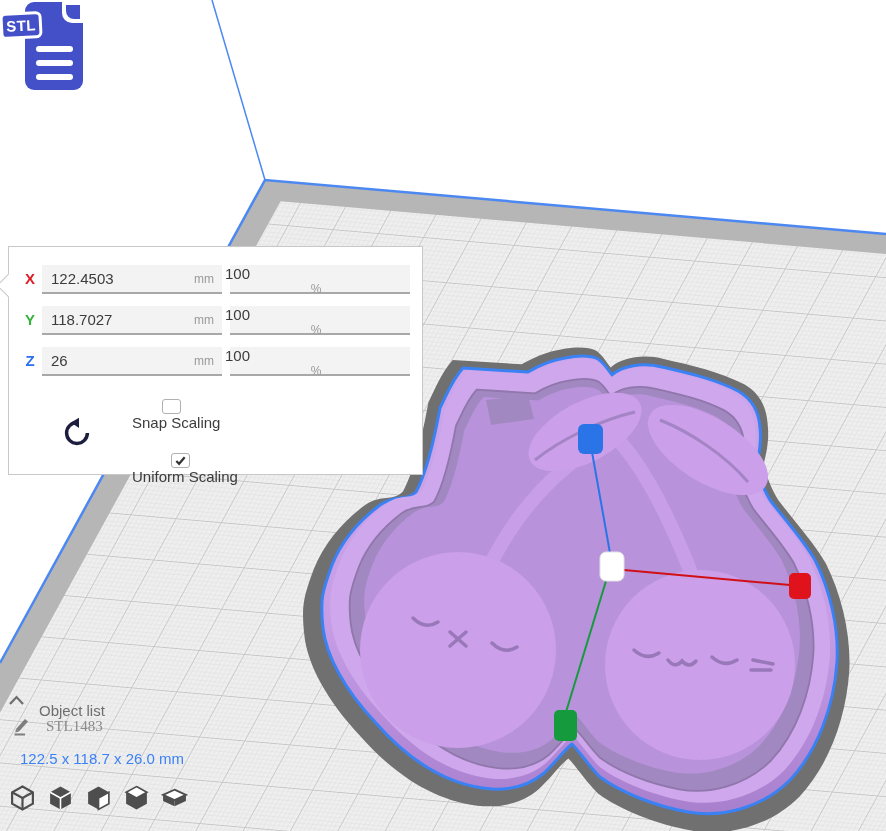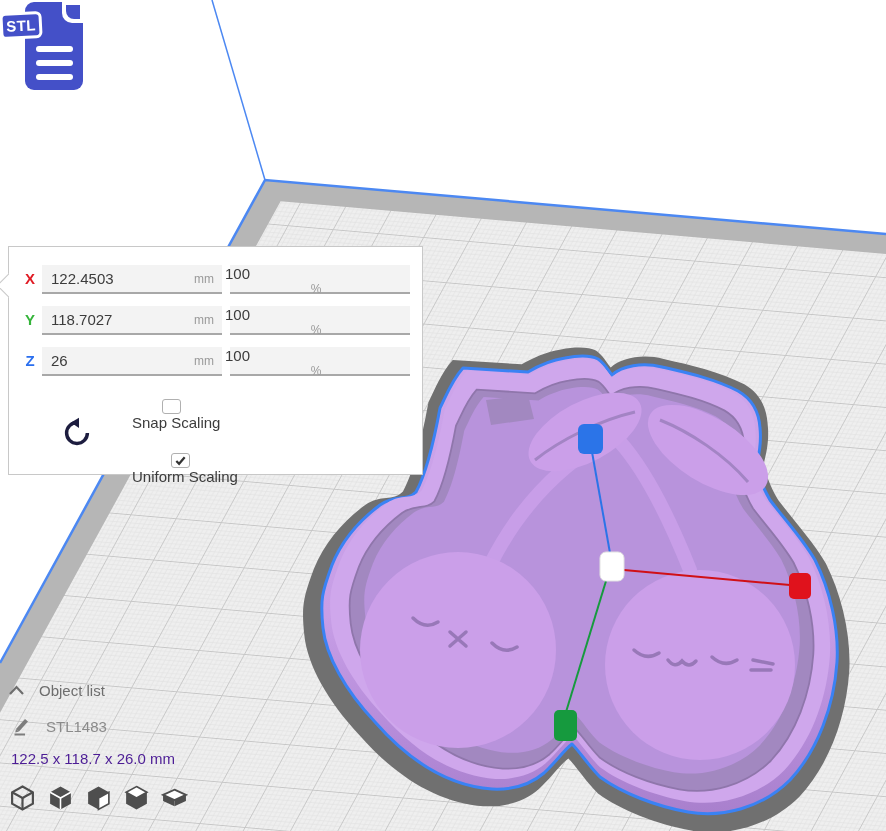--- a/index.html
+++ b/index.html
@@ -70,24 +70,24 @@
   .cb-row.snap{top:152px;} .cb-row.uniform{top:206px;}
   .cb-box{
     width:19px;height:19px;box-sizing:border-box;border:1px solid #b0b0b0;border-radius:3px;
     background:#ffffff;display:flex;align-items:center;justify-content:center;cursor:pointer;
   }
   .cb-label{font-size:15px;color:var(--text-dark);margin-left:9px;}
 
   
   .object-list{position:absolute;left:0;top:676px;width:220px;}
   .ol-header{position:absolute;left:8px;top:6px;display:flex;align-items:center;cursor:pointer;}
-  .ol-header .txt{font-size:15px;color:var(--text-muted);margin-left:14px;}
+  .ol-header .txt{font-size:15px;color:var(--text-muted);margin-left:14px;margin-top:20px;}
   .ol-item{position:absolute;left:12px;top:40px;display:flex;align-items:center;}
-  .ol-item .txt{font-size:15px;color:#8a8a8a;margin-left:14px;}
-  .ol-dims{position:absolute;left:11px;top:74px;font-size:15px;color:#4c1d95;white-space:nowrap;}
+  .ol-item .txt{font-size:15px;color:#8a8a8a;margin-left:14px;font-family:Liberation Serif, serif;}
+  .ol-dims{position:absolute;left:20px;top:74px;font-size:15px;color:#3b82f6;white-space:nowrap;}
   .view-btns{position:absolute;left:8px;top:108px;display:flex;gap:10px;}
   .view-btn{width:28px;height:30px;background:none;border:none;padding:0;cursor:pointer;}
 </style>
 </head>
 <body>
 
 <svg id="viewport" width="886" height="831" viewBox="0 0 886 831">
   <defs>
     <pattern id="grid" patternUnits="userSpaceOnUse" width="1" height="1" patternTransform="matrix(45.2 3.93 -22.44 41.3 265 180)">
       <rect width="1" height="1" fill="#efefef"></rect>

